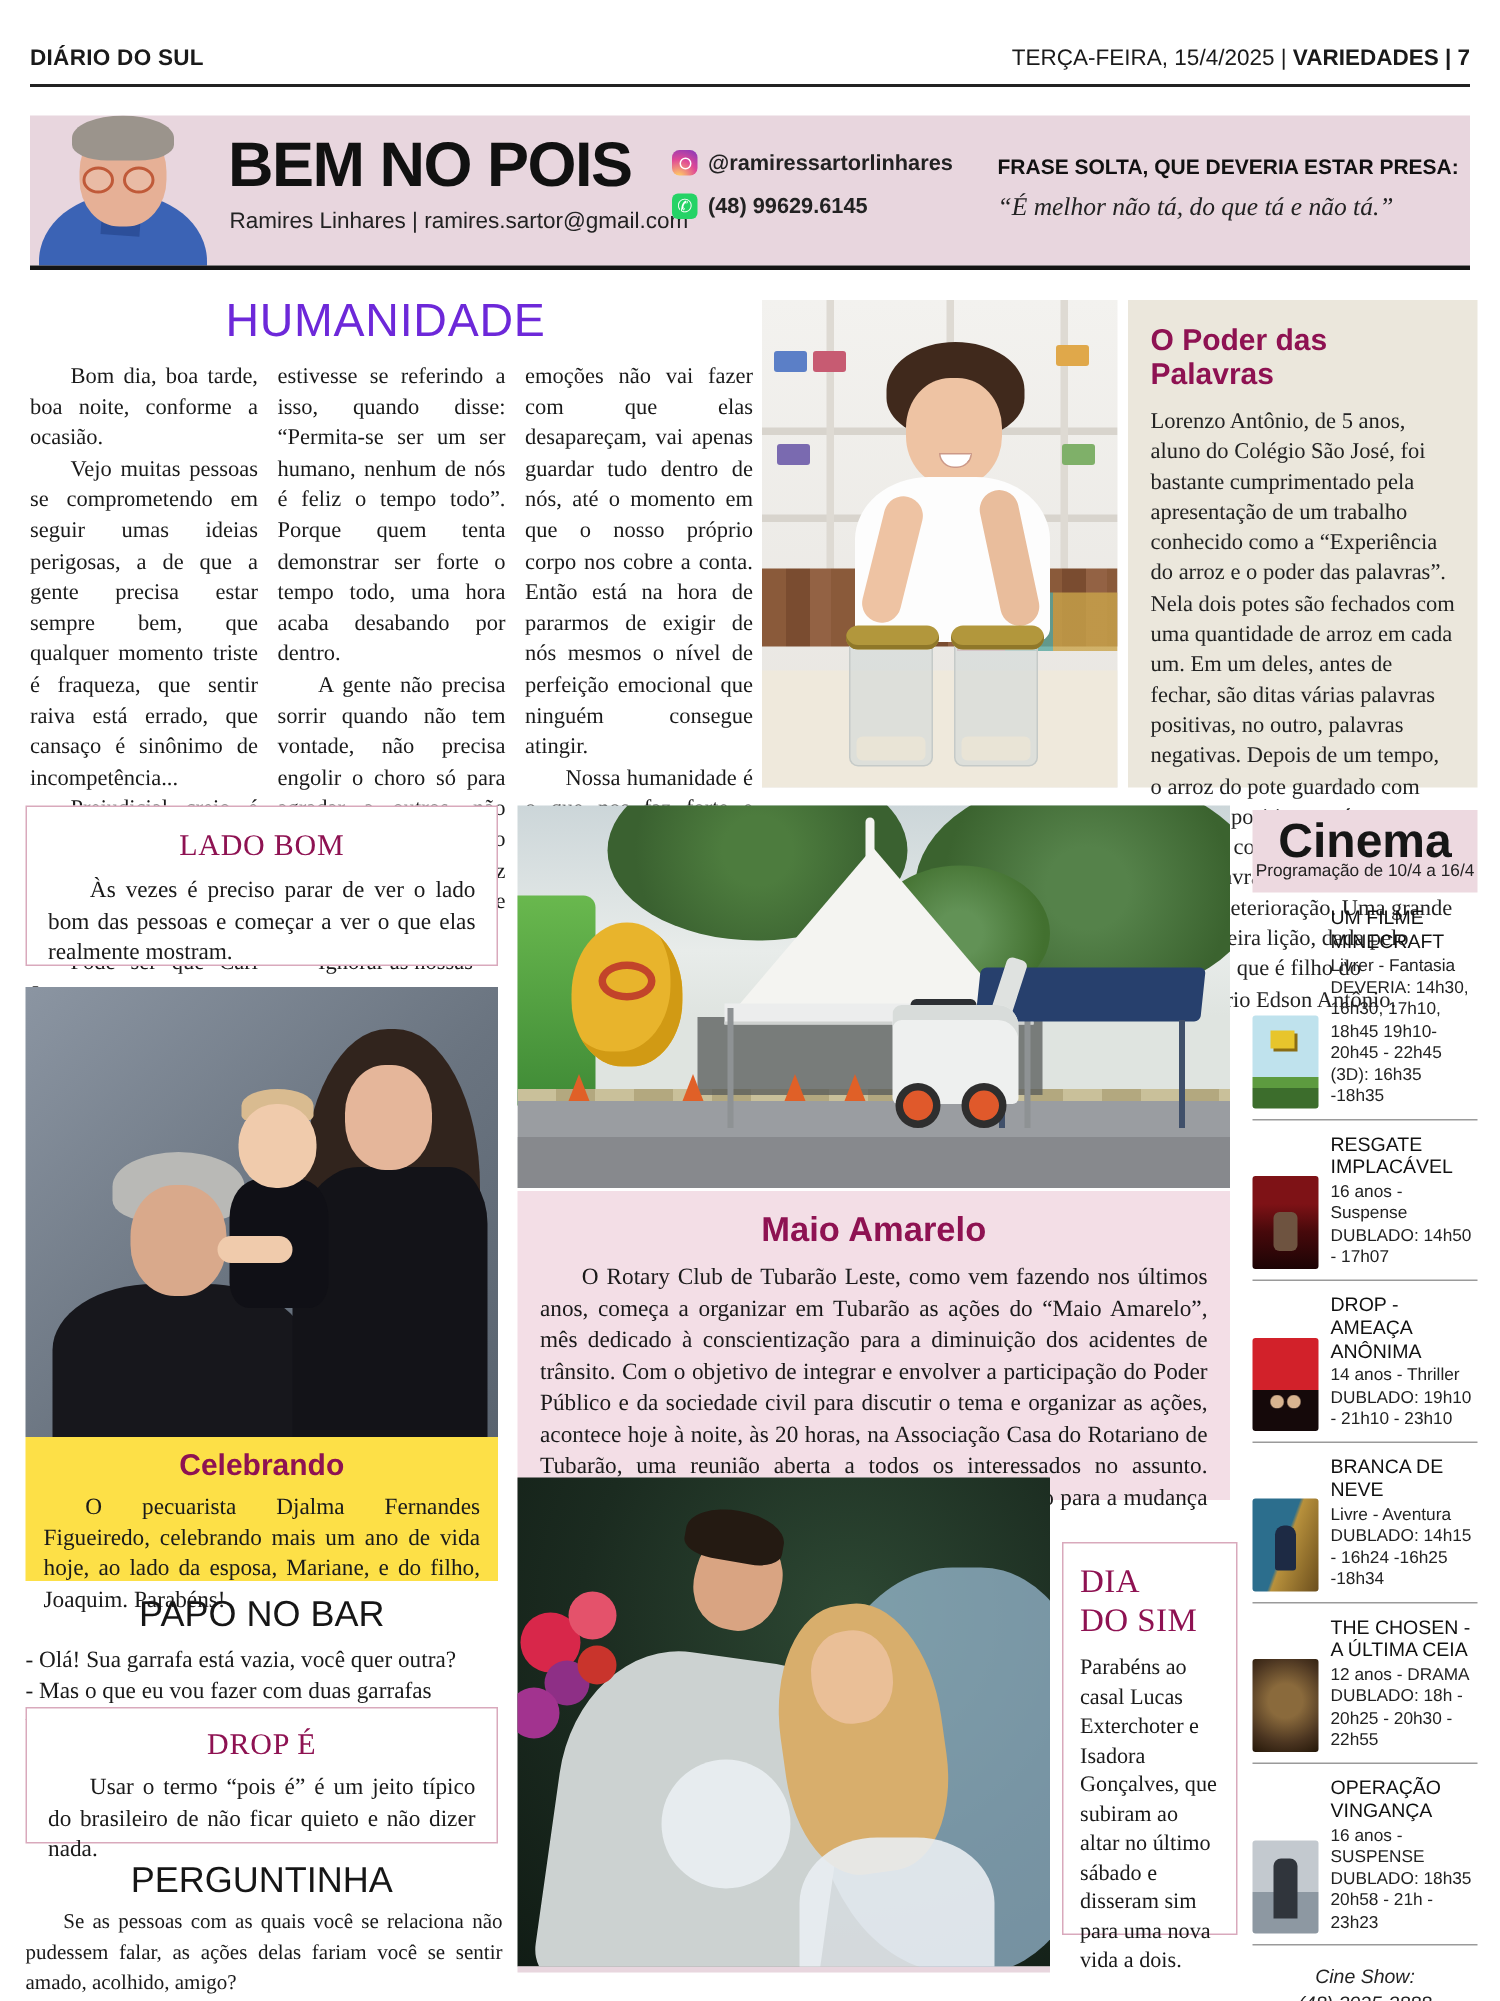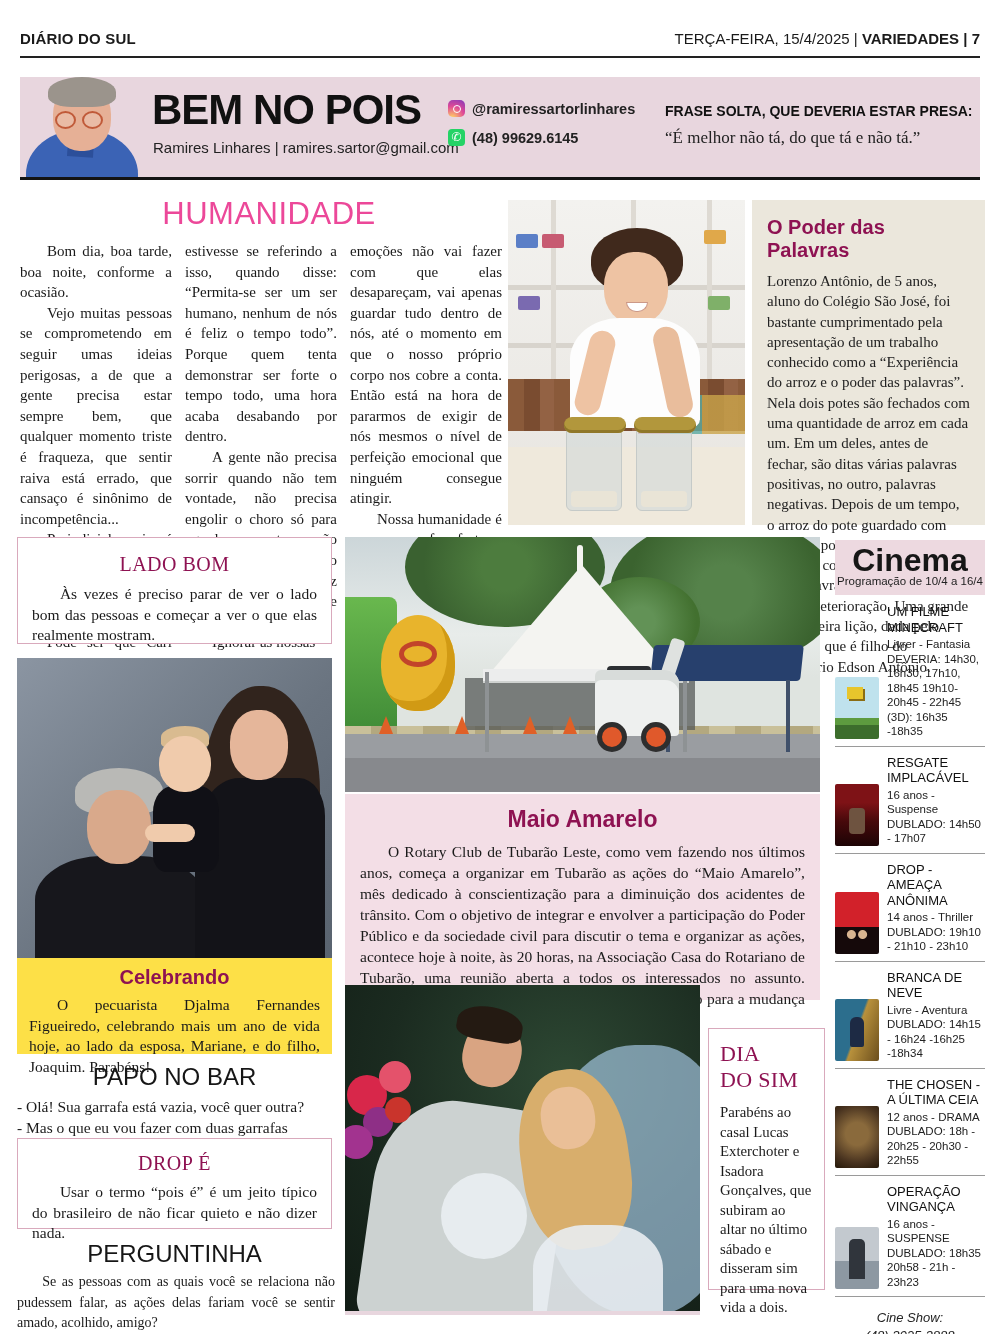--- a/index.html
+++ b/index.html
@@ -42,25 +42,25 @@
     font-size:14.5px; font-weight:bold; color:#222; }
   .contact-row { display:flex; align-items:center; gap:7px; margin-bottom:12px; }
   .ig-icon { width:17px; height:17px; border-radius:5px;
     background:radial-gradient(circle at 25% 110%, #fdc468 10%, #df4996 55%, #8a3ab9 95%); position:relative; }
   .ig-icon::after { content:""; position:absolute; left:4.5px; top:4.5px; width:6px; height:6px;
     border:1.6px solid #fff; border-radius:50%; }
   .wa-icon { width:17px; height:17px; border-radius:4px; background:#25d366; color:#fff;
     font-size:12px; line-height:17px; text-align:center; font-family:"DejaVu Sans",sans-serif; }
   .mast-frase { position:absolute; left:645px; top:26px; width:310px; text-align:left; }
   .frase-label { font-family:"Liberation Sans",sans-serif; font-weight:bold; font-size:14px; color:#111; }
-  .frase-quote { margin-top:9px; font-size:17px; color:#222; }
-
-  
-  .hum-title { position:absolute; left:28px; top:196px; width:482px; text-align:center;
-    font-family:"Liberation Sans",sans-serif; font-weight:500; font-size:31px; letter-spacing:.5px; color:#ec4899; }
+  .frase-quote { margin-top:9px; font-style:italic; font-size:17px; color:#222; }
+
+  
+  .hum-title { position:absolute; left:16px; top:196px; width:482px; text-align:center;
+    font-family:"Liberation Sans",sans-serif; font-weight:500; font-size:31px; letter-spacing:.5px; color:#6d28d9; }
   .hum-cols { position:absolute; left:20px; top:241px; width:482px; height:288px; display:flex; gap:13px; }
   .hum-col { flex:1; font-size:15px; line-height:20.6px; }
   .hum-col p { text-align:justify; }
 
   
   .photo-boy { position:absolute; left:508px; top:200px; width:237px; height:325px; overflow:hidden;
     background:linear-gradient(#f3f2ef 0%, #eceae6 60%, #e7e4df 100%); }
   .shelf-line { position:absolute; left:0; right:0; height:5px; background:#d8d4cd; }
   .shelf-v { position:absolute; top:0; bottom:40%; width:5px; background:#dedad3; }
   .book { position:absolute; width:22px; height:14px; border-radius:2px; }

